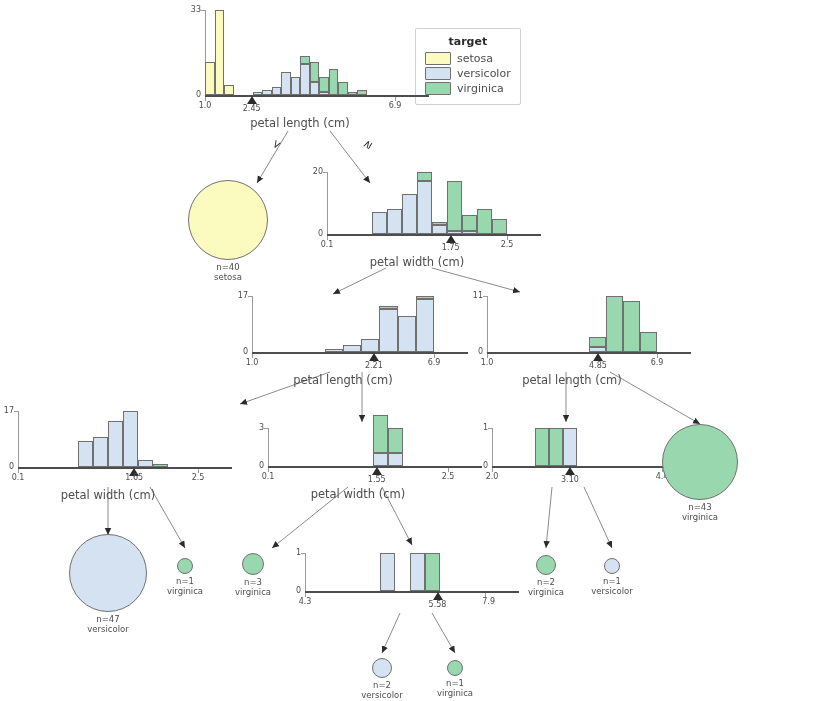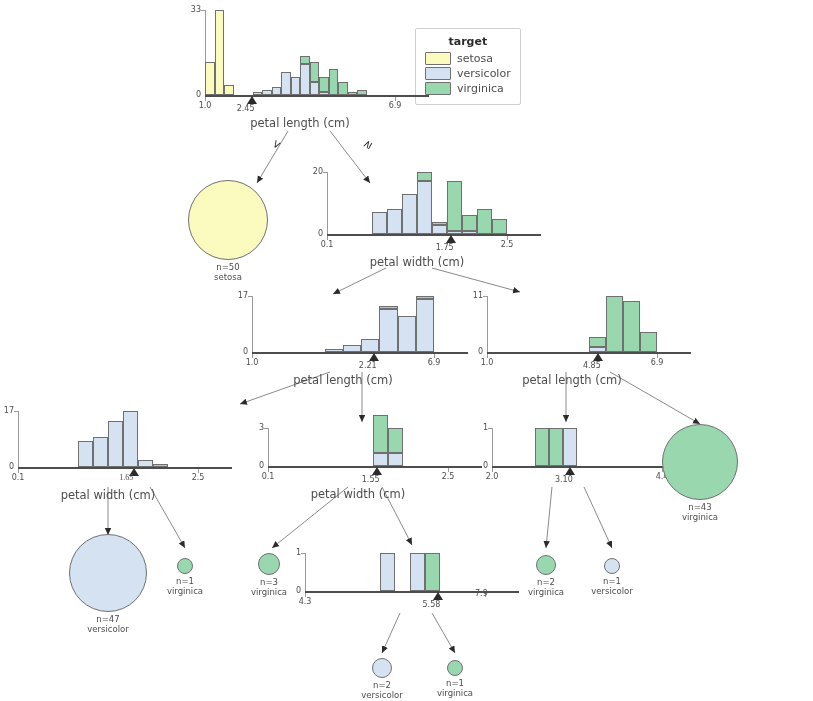--- a/index.html
+++ b/index.html
@@ -14,21 +14,21 @@
   .bar{position:absolute;bottom:0;box-sizing:border-box;border:1px solid #707070;}
   .axis-x{position:absolute;left:0;height:2px;background:#4d4d4d;}
   .axis-y{position:absolute;width:1px;background:#9a9a9a;}
   .ytick{position:absolute;font-size:8px;color:#4d4d4d;text-align:right;white-space:nowrap;}
   .ytickmark{position:absolute;width:4px;height:1px;background:#9a9a9a;}
   .xtick{position:absolute;font-size:8px;color:#4d4d4d;white-space:nowrap;}
   .xtickmark{position:absolute;width:1px;height:4px;background:#9a9a9a;}
   .xlabel{position:absolute;font-size:11.5px;color:#4d4d4d;white-space:nowrap;text-align:center;}
   .thr{position:absolute;width:0;height:0;border-left:5px solid transparent;
        border-right:5px solid transparent;border-bottom:8px solid #2b2b2b;}
-  .thrlab{position:absolute;font-size:8px;color:#4d4d4d;white-space:nowrap;text-align:left;}
+  .thrlab{position:absolute;font-size:8px;color:#4d4d4d;white-space:nowrap;text-align:center;}
 
   
   .leaf{position:absolute;text-align:center;}
   .leafdot{border-radius:50%;border:1px solid #707070;margin:0 auto;}
   .leaftxt{font-size:8.5px;line-height:10px;color:#4d4d4d;margin-top:2px;white-space:nowrap;}
 
   
   .legend{position:absolute;border:1px solid #d0d0d0;background:#fff;border-radius:2px;
           padding:6px 9px 7px 9px;}
   .legend-title{font-size:11px;font-weight:bold;color:#2b2b2b;text-align:center;margin-bottom:4px;}
@@ -207,21 +207,21 @@
         <div class="bar" style="left: 90px; width: 15px; height: 46.1176px; bottom: 0px; background: rgb(213, 226, 242);"></div>
         <div class="bar" style="left: 105px; width: 15px; height: 56px; bottom: 0px; background: rgb(213, 226, 242);"></div>
         <div class="bar" style="left: 120px; width: 15px; height: 6.58824px; bottom: 0px; background: rgb(213, 226, 242);"></div>
         <div class="bar" style="left: 135px; width: 15px; height: 3.29412px; bottom: 0px; background: rgb(153, 216, 174);"></div>
         <div class="axis-x" style="top: 56px; width: 214px; left: 0px;"></div>
         <div class="xtickmark" style="left: 0px; top: 58px;"></div>
         <div class="xtick" style="left: -10px; top: 62px; width: 20px; text-align: center;">0.1</div>
         <div class="xtickmark" style="left: 180px; top: 58px;"></div>
         <div class="xtick" style="left: 170px; top: 62px; width: 20px; text-align: center;">2.5</div>
         <div class="thr" style="left: 111.25px; top: 57px;"></div>
-        <div class="thrlab" style="left: 101.25px; top: 62px; width: 30px; font-family: Liberation Serif, serif;">1.65</div>
+        <div class="thrlab" style="left: 101.25px; top: 62px; width: 30px;">1.65</div>
         <div class="xlabel" style="left: -20px; top: 77px; width: 220px;">petal width (cm)</div>
       </div>
     </div>
   <div class="hnode" style="left:268px;top:428px;">
       <div class="hplot" style="width: 180px; height: 38px;">
         <div class="axis-y" style="left: 0px; top: 0px; height: 38px;"></div>
         <div class="ytick" style="right: 184px; top: -5px; width: 30px;">3</div>
         <div class="ytickmark" style="left: -4px; top: 0px;"></div>
         <div class="ytick" style="right: 184px; top: 33px; width: 30px;">0</div>
         <div class="bar" style="left: 105px; width: 15px; height: 12.6667px; bottom: 0px; background: rgb(213, 226, 242);"></div>
@@ -262,42 +262,42 @@
         <div class="ytick" style="right: 184px; top: -5px; width: 30px;">1</div>
         <div class="ytickmark" style="left: -4px; top: 0px;"></div>
         <div class="ytick" style="right: 184px; top: 33px; width: 30px;">0</div>
         <div class="bar" style="left: 75px; width: 15px; height: 38px; bottom: 0px; background: rgb(213, 226, 242);"></div>
         <div class="bar" style="left: 105px; width: 15px; height: 38px; bottom: 0px; background: rgb(213, 226, 242);"></div>
         <div class="bar" style="left: 120px; width: 15px; height: 38px; bottom: 0px; background: rgb(153, 216, 174);"></div>
         <div class="axis-x" style="top: 38px; width: 214px; left: 0px;"></div>
         <div class="xtickmark" style="left: 0px; top: 40px;"></div>
         <div class="xtick" style="left: -10px; top: 44px; width: 20px; text-align: center;">4.3</div>
         <div class="xtickmark" style="left: 180px; top: 40px;"></div>
-        <div class="xtick" style="left: 170px; top: 36px; width: 20px; text-align: left;">7.9</div>
+        <div class="xtick" style="left: 170px; top: 44px; width: 20px; text-align: right;">7.9</div>
         <div class="thr" style="left: 127.5px; top: 39px;"></div>
         <div class="thrlab" style="left: 117.5px; top: 47px; width: 30px;">5.58</div>
       </div>
     </div>
 
   <div class="leaf" style="left:173px;top:180px;width:110px;">
       <div class="leafdot" style="width: 78px; height: 78px; background: rgb(251, 251, 192);"></div>
-      <div class="leaftxt">n=50</div>
+      <div class="leaftxt">n=40</div>
       <div class="leaftxt" style="margin-top: 0px;">setosa</div>
     </div>
   <div class="leaf" style="left:53px;top:534px;width:110px;">
       <div class="leafdot" style="width: 76px; height: 76px; background: rgb(213, 226, 242);"></div>
       <div class="leaftxt">n=47</div>
       <div class="leaftxt" style="margin-top: 0px;">versicolor</div>
     </div>
   <div class="leaf" style="left:130px;top:558px;width:110px;">
       <div class="leafdot" style="width: 14px; height: 14px; background: rgb(153, 216, 174);"></div>
       <div class="leaftxt">n=1</div>
       <div class="leaftxt" style="margin-top: 0px;">virginica</div>
     </div>
-  <div class="leaf" style="left:214px;top:553px;width:110px;">
+  <div class="leaf" style="left:198px;top:553px;width:110px;">
       <div class="leafdot" style="width: 20px; height: 20px; background: rgb(153, 216, 174);"></div>
       <div class="leaftxt">n=3</div>
       <div class="leaftxt" style="margin-top: 0px;">virginica</div>
     </div>
   <div class="leaf" style="left:491px;top:555px;width:110px;">
       <div class="leafdot" style="width: 18px; height: 18px; background: rgb(153, 216, 174);"></div>
       <div class="leaftxt">n=2</div>
       <div class="leaftxt" style="margin-top: 0px;">virginica</div>
     </div>
   <div class="leaf" style="left:557px;top:558px;width:110px;">

